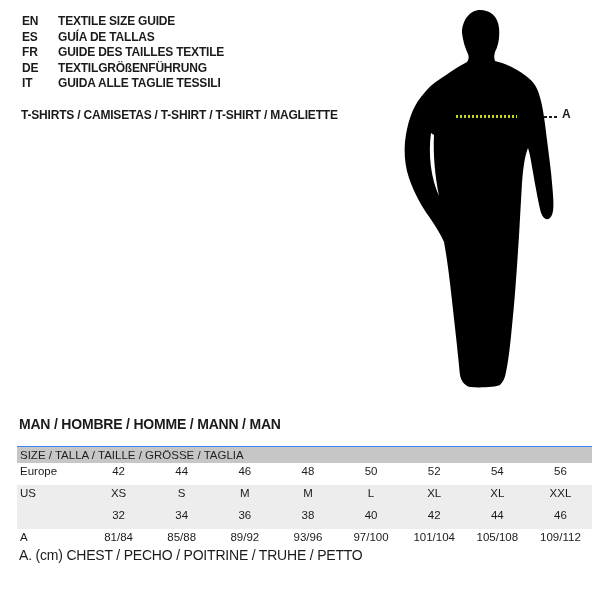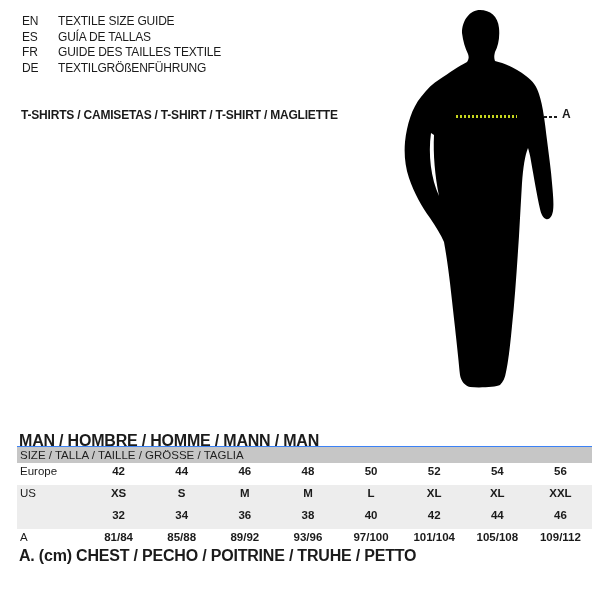--- a/index.html
+++ b/index.html
@@ -6,68 +6,71 @@
   body {
     width:600px; height:600px; position:relative;
     background:#ffffff; overflow:hidden;
     font-family:"Liberation Sans", sans-serif;
     color:#1b1b1b;
     -webkit-font-smoothing:antialiased;
   }
 
   
   .lang-block { position:absolute; left:22px; top:14px;
-    font-size:12px; font-weight:normal; line-height:15.6px; letter-spacing:-0.2px; }
+    font-size:12px; font-weight:bold; line-height:15.6px; letter-spacing:-0.2px; }
   .lang-row .code { display:inline-block; width:36px; }
 
   
   .cat-block { position:absolute; left:21px; top:108px;
     font-size:12px; font-weight:bold; line-height:15.2px; letter-spacing:-0.2px; }
 
   
   .figure-svg { position:absolute; left:400px; top:8px; width:170px; height:382px; }
 
   .chest-line { position:absolute; left:456px; top:115px; width:61px; height:3px; z-index:3;
     background:repeating-linear-gradient(90deg, var(--chest) 0 2px, transparent 2px 4px); }
   .a-dashes { position:absolute; left:544px; top:116px; width:15px; height:2px; z-index:3;
     background:repeating-linear-gradient(90deg,#1b1b1b 0 3px, transparent 3px 5px); }
   .a-label { position:absolute; left:562px; top:107px; font-size:12px; font-weight:bold; }
 
   
-  .man-heading { position:absolute; left:19px; top:432px;
-    font-size:16px; font-weight:bold; letter-spacing:-0.2px; }
+  .man-heading { position:absolute; left:19px; top:416px;
+    font-size:14px; font-weight:bold; letter-spacing:-0.2px; }
 
   
   .size-table { position:absolute; left:17px; top:446px; width:575px; font-size:11.5px; }
   .thead { height:16px; line-height:16px; padding-left:3px;
     background:var(--header-bg); border-top:1px solid #3b82f6; color:#1f1f1f; }
   .trow { display:flex; height:22px; line-height:17.2px; }
   .trow.alt { background:var(--alt-bg);justify-content:center; }
   .trow .lbl { width:67px; padding-left:3px; }
-  .trow .val { flex:1; text-align:center;font-weight:bold; }
+  .trow .val { flex:1; text-align:center; }
 
   
   .footnote { position:absolute; left:19px; top:547px;
-    font-size:16px; font-weight:bold; letter-spacing:-0.2px; }
+    font-size:14px; font-weight:normal; letter-spacing:-0.2px; }
 </style>
 </head>
 <body style="--header-bg: #c6c6c6; --alt-bg: #ededed; --chest: #c6d51f;">
 
 <div class="lang-block">
   <div class="lang-row">
     <span class="code">EN</span><span>TEXTILE SIZE GUIDE</span>
   </div>
   <div class="lang-row">
     <span class="code">ES</span><span>GUÍA DE TALLAS</span>
   </div>
   <div class="lang-row">
     <span class="code">FR</span><span>GUIDE DES TAILLES TEXTILE</span>
   </div>
   <div class="lang-row">
     <span class="code">DE</span><span>TEXTILGRÖßENFÜHRUNG</span>
+  </div>
+  <div class="lang-row">
+    <span class="code">IT</span><span>GUIDA ALLE TAGLIE TESSILI</span>
   </div>
 </div>
 
 <div class="cat-block">
   <div>T-SHIRTS / CAMISETAS / T-SHIRT / T-SHIRT / MAGLIETTE</div>
 </div>
 
 <svg class="figure-svg" viewBox="0 0 170 382" xmlns="http://www.w3.org/2000/svg" aria-hidden="true">
   <path fill="#000000" d="
     M 80,2

